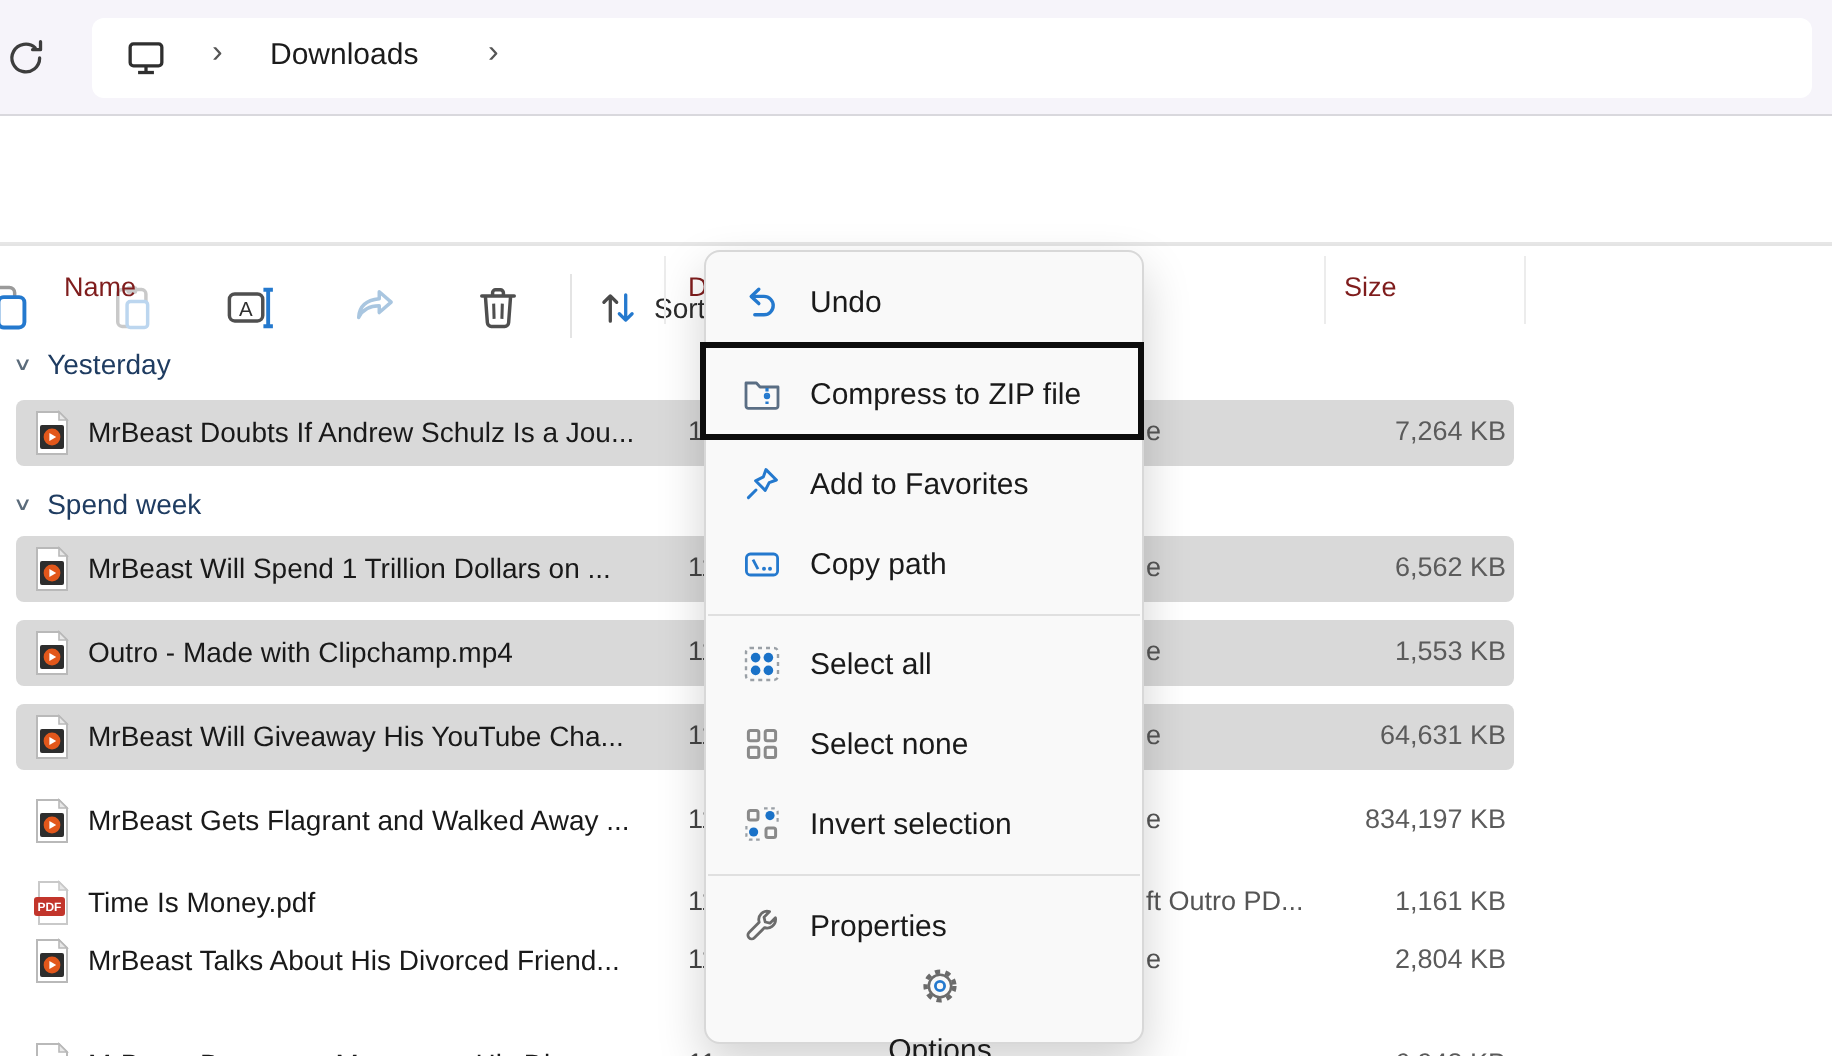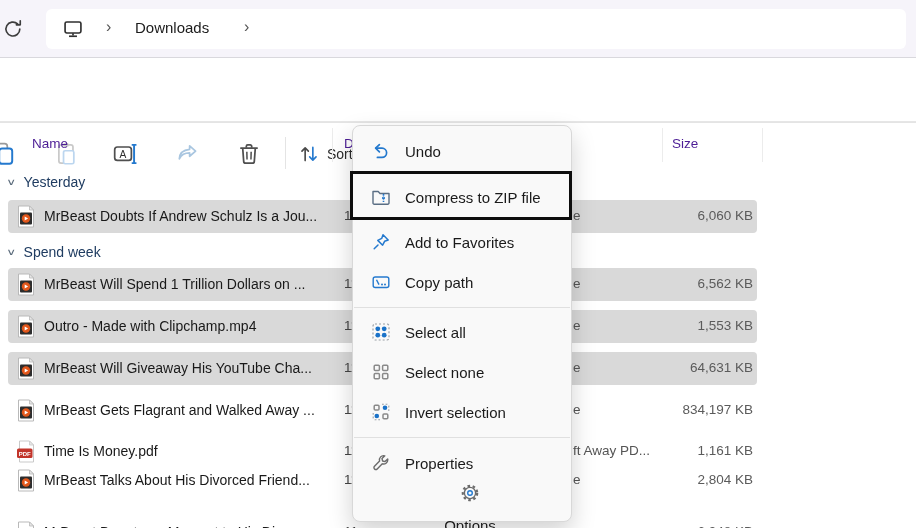--- a/index.html
+++ b/index.html
@@ -23,21 +23,21 @@
   .tbtn{position:absolute;top:82px;width:26px;height:26px;cursor:pointer;}
   .vdiv{position:absolute;top:78px;width:1px;height:32px;background:#e4e4e4;}
   .tool-label{font-size:14px;color:#2b2b2b;}
   .chev{font-size:9px;color:#666;transform:scaleX(1.4);display:inline-block;}
   .sortbtn,.viewbtn{position:absolute;top:80px;height:30px;display:flex;align-items:center;gap:7px;cursor:pointer;}
   .morebtn{position:absolute;left:516px;top:73px;width:50px;height:40px;background:#f4f3f6;border-radius:8px;cursor:pointer;
     display:flex;align-items:center;justify-content:center;}
   .morebtn span{font-size:13px;letter-spacing:2px;color:#111;font-weight:bold;transform:translateY(-2px);}
   
   .colhdr-line{position:absolute;left:0;top:122px;width:916px;height:1px;background:#e4e4e4;}
-  .colhdr{position:absolute;top:136px;font-size:13.5px;color:#4c1d95;cursor:pointer;}
+  .colhdr{position:absolute;top:136px;font-size:13.5px;color:#7f1d1d;cursor:pointer;}
   .hdr-name{left:32px;}
   .hdr-date{left:344px;}
   .hdr-size{left:672px;}
   .hdr-sep{position:absolute;top:128px;width:1px;height:34px;background:#ececec;}
   
   .group{position:absolute;left:8px;height:20px;font-size:14px;color:#1f3c61;cursor:pointer;display:flex;align-items:center;gap:9px;}
   .group .gchev{font-size:9px;color:#5b6b7b;transform:scaleX(1.5);}
   .row{position:absolute;left:0;width:779px;height:33px;cursor:pointer;text-decoration:underline;}
   .row .hl{position:absolute;left:8px;top:0;width:749px;height:33px;border-radius:4px;}
   .row.selected .hl{background:#d9d9d9;}
@@ -167,21 +167,21 @@
           <path d="M2.5 1h11l4 4v17h-15z" fill="#fff" stroke="#b9b9b9"></path>
           <path d="M13.5 1l4 4h-4z" fill="#e8e8e8" stroke="#b9b9b9" stroke-width=".8"></path>
           <rect x="4" y="7.5" width="12" height="12" rx="1" fill="#2d2d2d"></rect>
           <circle cx="10" cy="13.5" r="4.2" fill="#e2571b"></circle>
           <path d="M8.7 11.5v4l3.4-2z" fill="#fff"></path>
         </svg>
     </span>
     <span class="fname">MrBeast Doubts If Andrew Schulz Is a Jou...</span>
     <span class="fdate">1</span>
     <span class="ftype">e</span>
-    <span class="fsize">6,060 KB</span>
+    <span class="fsize">7,264 KB</span>
   </div>
 
   <div class="group" style="top:242px;">
     <span class="gchev">∨</span>
     <span>Spend week</span>
   </div>
 
   <div class="row selected" style="top:268px;">
     <div class="hl"></div>
     <span class="ficon">
@@ -255,21 +255,21 @@
     <span class="ficon">
       <svg width="20" height="23" viewBox="0 0 20 23">
           <path d="M3.5 1h10l4 4v17h-14z" fill="#fff" stroke="#c9c9c9"></path>
           <path d="M13.5 1l4 4h-4z" fill="#e8e8e8" stroke="#c9c9c9" stroke-width=".8"></path>
           <rect x="1" y="8.5" width="15.5" height="9.5" rx="1.5" fill="#c2352b"></rect>
           <text x="8.7" y="15.6" font-size="6" font-weight="bold" fill="#fff" text-anchor="middle" font-family="Liberation Sans, sans-serif">PDF</text>
         </svg>
     </span>
     <span class="fname">Time Is Money.pdf</span>
     <span class="fdate">11</span>
-    <span class="ftype">ft Away PD...</span>
+    <span class="ftype">ft Outro PD...</span>
     <span class="fsize">1,161 KB</span>
   </div>
 
   <div class="row" style="top:464px;">
     <div class="hl"></div>
     <span class="ficon">
       <svg width="20" height="23" viewBox="0 0 20 23">
           <path d="M2.5 1h11l4 4v17h-15z" fill="#fff" stroke="#b9b9b9"></path>
           <path d="M13.5 1l4 4h-4z" fill="#e8e8e8" stroke="#b9b9b9" stroke-width=".8"></path>
           <rect x="4" y="7.5" width="12" height="12" rx="1" fill="#2d2d2d"></rect>

